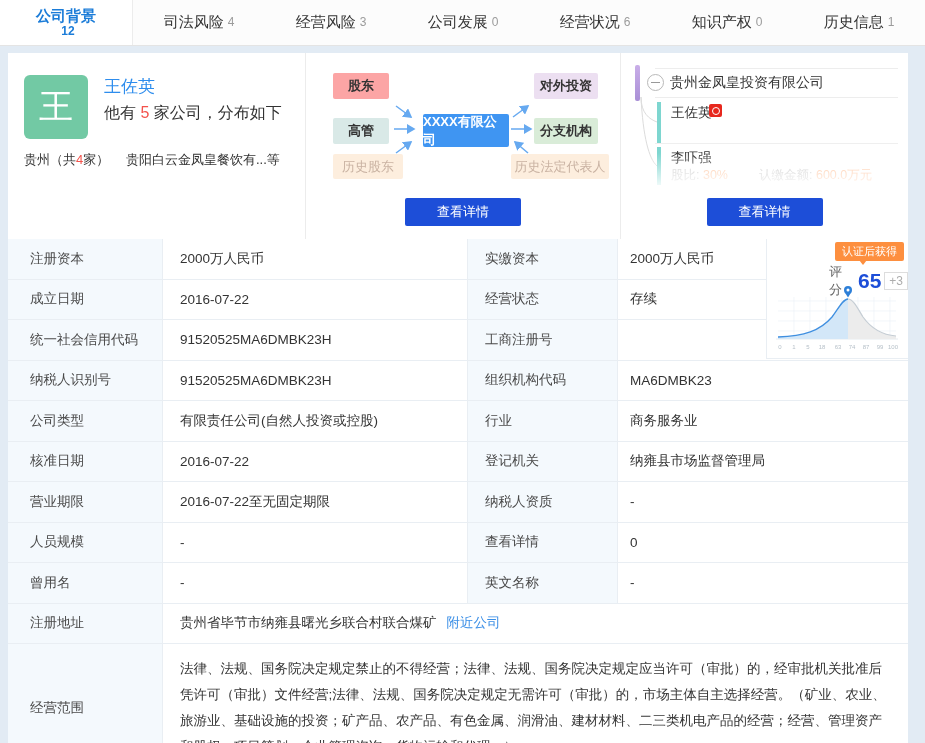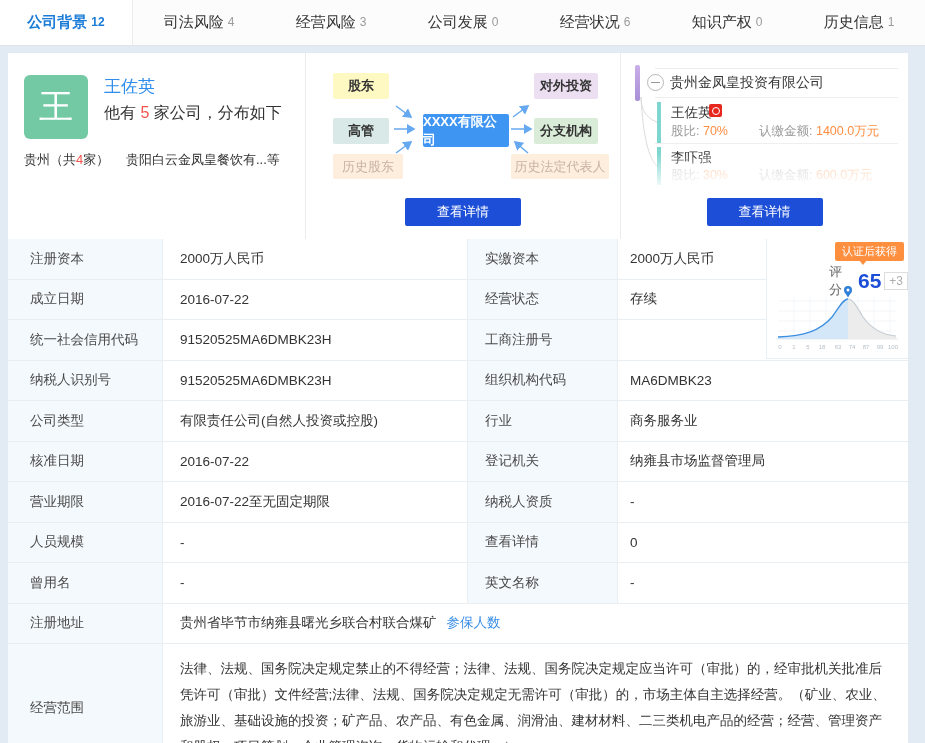--- a/index.html
+++ b/index.html
@@ -5,21 +5,21 @@
   html,body{margin:0;padding:0;}
   body{
     width:925px;height:743px;position:relative;overflow:hidden;
     font-family:"Liberation Sans","DejaVu Sans",sans-serif;
     background:#ffffff;color:#333;
   }
   
   .tabbar{position:absolute;top:0;left:0;width:925px;height:45px;display:flex;border-bottom:1px solid #e4e4e4;background:#fcfcfc;}
   .tab{flex:1;display:flex;align-items:center;justify-content:center;font-size:15px;color:#333;cursor:pointer;}
   .tab .tab-count{font-size:12px;color:#9b9b9b;margin-left:4px;margin-top:-2px;}
-  .tab.active{background:#fff;color:#1b7cd8;font-weight:bold;border-right:1px solid #ececec;}
+  .tab.active{background:#fff;color:#1b7cd8;font-weight:bold;border-right:1px solid #ececec;flex-direction:column;}
   .tab.active .tab-count{color:#1b7cd8;}
   
   .below{position:absolute;top:46px;left:0;right:0;bottom:0;background:#e2ebf4;}
   .panel{position:absolute;top:7px;left:8px;width:900px;bottom:0;background:#fff;}
   
   .cards{position:relative;width:900px;height:186px;display:flex;}
   .cards .sec{position:relative;height:100%;}
   .sec-person{width:297px;border-right:1px solid #ececec;}
   .sec-graph{width:314px;border-right:1px solid #ececec;}
   .sec-equity{flex:1;}
@@ -28,21 +28,21 @@
     color:#fff;font-size:34px;display:flex;align-items:center;justify-content:center;}
   .person-name{position:absolute;left:96px;top:22px;font-size:17px;color:#2e8ded;text-decoration:none;cursor:pointer;}
   .person-sub{position:absolute;left:96px;top:50px;font-size:16px;color:#333;}
   .red{color:#f3534c;}
   .person-rows{position:absolute;left:16px;top:92px;right:8px;font-size:13px;color:#333;}
   .person-row{display:flex;height:30px;align-items:center;}
   .person-row .region{width:102px;}
   .person-row .companies{flex:1;white-space:nowrap;overflow:hidden;}
   
   .gnode{position:absolute;display:flex;align-items:center;justify-content:center;font-size:13px;font-weight:bold;color:#333;border-radius:2px;}
-  .gn-shareholder{left:27px;top:20px;width:56px;height:26px;background:#fef9c3;}
+  .gn-shareholder{left:27px;top:20px;width:56px;height:26px;background:#fca5a5;}
   .gn-exec{left:27px;top:65px;width:56px;height:26px;background:#d9e9e7;}
   .gn-hist-sh{left:27px;top:101px;width:70px;height:25px;background:#fdeede;color:#c9b2a2;font-weight:normal;}
   .gn-center{left:117px;top:61px;width:86px;height:33px;background:#3f95f2;color:#fff;}
   .gn-invest{left:228px;top:20px;width:64px;height:26px;background:#ecdff1;}
   .gn-branch{left:228px;top:65px;width:64px;height:26px;background:#d9ecd8;}
   .gn-hist-legal{left:205px;top:101px;width:98px;height:25px;background:#fdeede;color:#c9b2a2;font-weight:normal;}
   .arrow-layer{position:absolute;left:0;top:0;width:314px;height:186px;pointer-events:none;}
   .detail-btn{position:absolute;left:50%;transform:translateX(-50%);top:145px;background:#1d4ed8;color:#fff;
     font-size:13px;border:none;border-radius:2px;padding:5px 32px;cursor:pointer;font-family:inherit;text-align:center;}
   
@@ -170,27 +170,20 @@
       </svg>
       <div class="eq-bar-company"></div>
       <div class="eq-topline"></div>
       <span class="eq-minus"></span>
       <span class="eq-company">贵州金凤皇投资有限公司</span>
       <div class="eq-line2"></div>
 
       <div class="eq-bar-sh1"></div>
       <span class="eq-sh1-name">王佐英</span>
       <span class="ctrl-badge"></span>
-      <div class="eq-info eq-info-1">
-        <span>股比:</span>
-        <span class="val">70%</span>
-        <span class="gap"></span>
-        <span>认缴金额:</span>
-        <span class="val">1400.0万元</span>
-      </div>
       <div class="eq-sep"></div>
 
       <div class="eq-bar-sh2"></div>
       <span class="eq-sh2-name">李吓强</span>
       <div class="eq-info eq-info-2">
         <span>股比:</span>
         <span class="val">30%</span>
         <span class="gap"></span>
         <span>认缴金额:</span>
         <span class="val">600.0万元</span>
@@ -253,21 +246,21 @@
       <div class="tcell tl">曾用名</div>
       <div class="tcell tv1">-</div>
       <div class="tcell tl2">英文名称</div>
       <div class="tcell tv2">-</div>
     </div>
 
     <div class="trow">
       <div class="tcell tl">注册地址</div>
       <div class="tcell tv-full">
         <span>贵州省毕节市纳雍县曙光乡联合村联合煤矿</span>
-        <a class="near-link">参保人数</a>
+        <a class="near-link">附近公司</a>
       </div>
     </div>
     <div class="trow scope-row">
       <div class="tcell tl">经营范围</div>
       <div class="tv-full">法律、法规、国务院决定规定禁止的不得经营；法律、法规、国务院决定规定应当许可（审批）的，经审批机关批准后凭许可（审批）文件经营;法律、法规、国务院决定规定无需许可（审批）的，市场主体自主选择经营。（矿业、农业、旅游业、基础设施的投资；矿产品、农产品、有色金属、润滑油、建材材料、二三类机电产品的经营；经营、管理资产和股权；项目策划、企业管理咨询、货物运输和代理。）</div>
     </div>
 
     <div class="score-box">
       <span class="score-badge">认证后获得</span>
       <div class="score-line">

